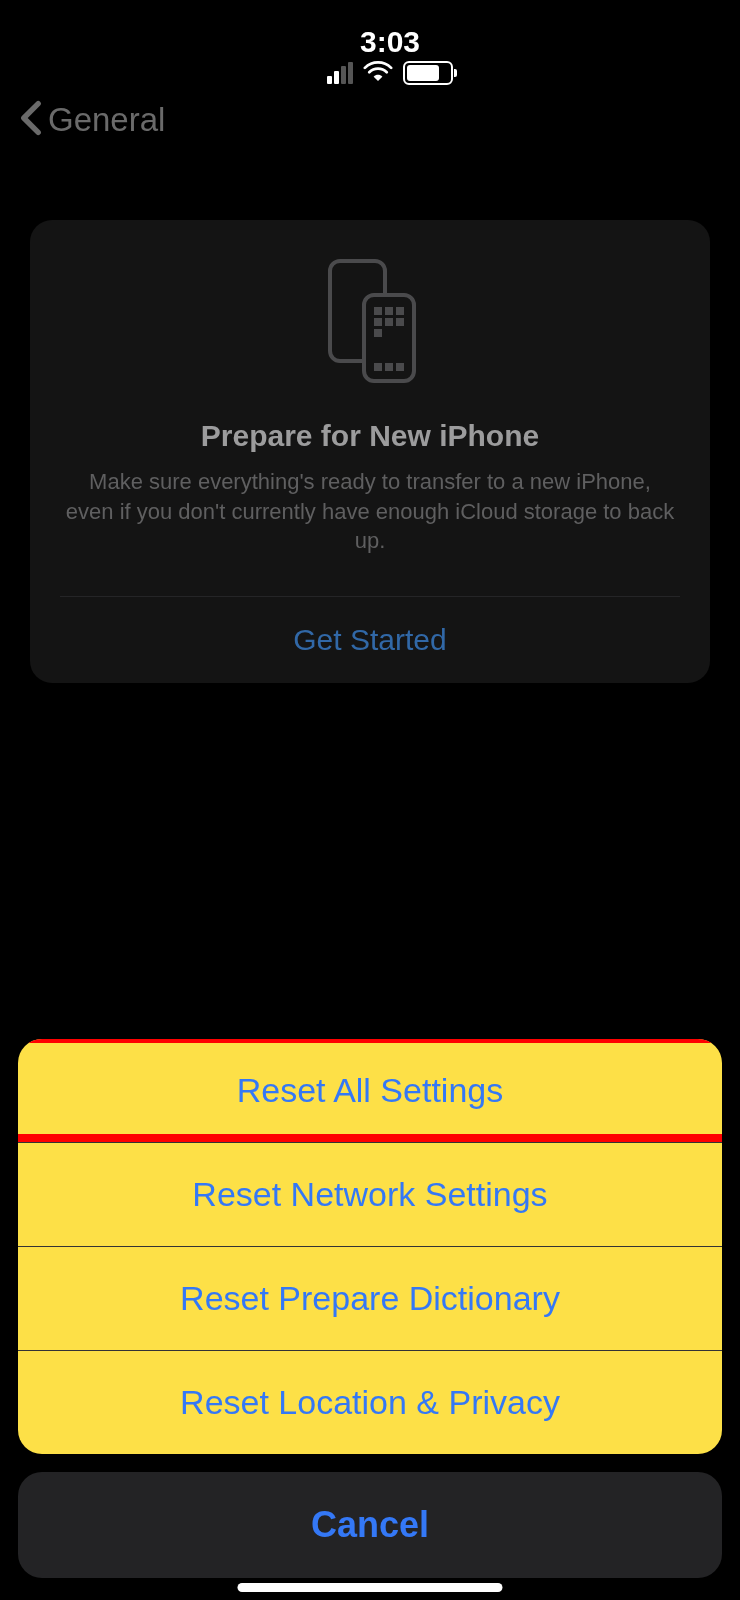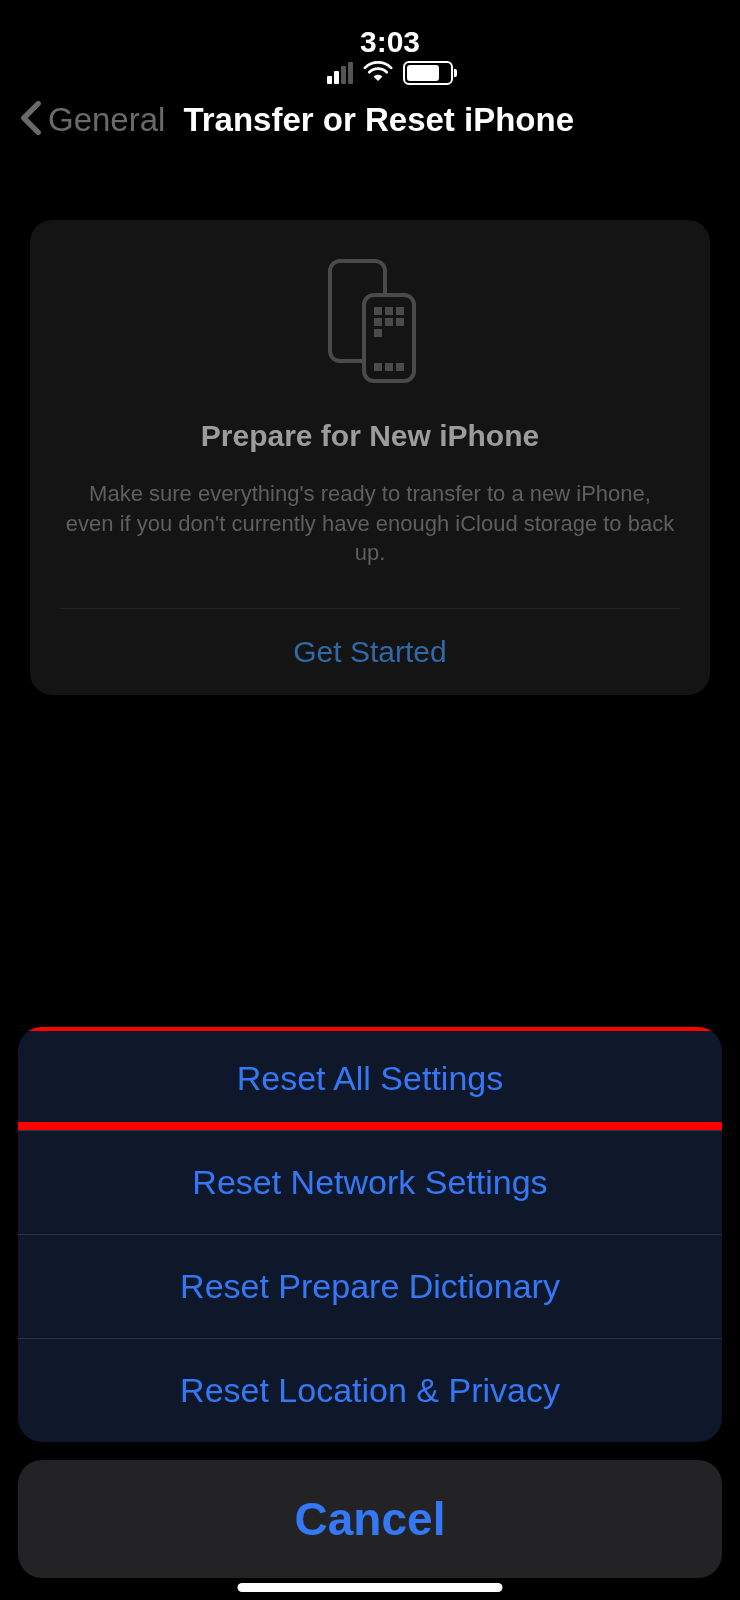--- a/index.html
+++ b/index.html
@@ -133,21 +133,21 @@
     }
 
     .device-icon {
       margin-bottom: 30px;
     }
 
     .prepare-title {
       font-size: 30px;
       font-weight: 600;
       color: #9c9c9d;
-      margin-bottom: 26px;
+      margin-bottom: 14px;
       text-align: center;
     }
 
     .prepare-desc {
       font-size: 22px;
       color: #5f5f60;
       text-align: center;
       line-height: 1.35;
       margin-bottom: 40px;
       padding: 0 4px;
@@ -168,21 +168,21 @@
 
     
     .action-sheet {
       position: absolute;
       bottom: 22px;
       left: 18px;
       right: 18px;
     }
 
     .sheet-group {
-      background: #0f172a;
+      background: #fde047;
       border-radius: 24px;
       overflow: hidden;
       margin-bottom: 18px;
     }
 
     .sheet-item {
       text-align: center;
       padding: 32px 0;
       font-size: 34px;
       color: #3478f6;
@@ -205,21 +205,21 @@
       top: -4px;
       height: calc(100% + 4px);
       pointer-events: none;
     }
 
     .cancel-btn {
       background: #232325;
       border-radius: 24px;
       text-align: center;
       padding: 32px 0;
-      font-size: 46px;
+      font-size: 36px;
       font-weight: 600;
       color: #3478f6;
     }
 
     
     .home-indicator {
       position: absolute;
       bottom: 8px;
       left: 50%;
       transform: translateX(-50%);
@@ -263,21 +263,20 @@
   </div>
 </div>
 
 <div class="nav-bar">
   <div class="back-chevron">
     <svg viewBox="0 0 12 20" fill="none">
       <path d="M10 2 L2 10 L10 18" stroke="#6a6a6a" stroke-width="3" stroke-linecap="round" stroke-linejoin="round"></path>
     </svg>
   </div>
   <span class="back-label">General</span>
-  <span class="nav-title">Transfer or Reset iPhone</span>
 </div>
 
 <div class="prepare-card">
   <div class="device-icon">
     <svg width="100" height="130" viewBox="0 0 100 130">
       <rect x="10" y="6" width="55" height="100" rx="10" ry="10" fill="none" stroke="#4a4a4c" stroke-width="4"></rect>
       <rect x="44" y="40" width="50" height="86" rx="10" ry="10" fill="#141414" stroke="#4a4a4c" stroke-width="4"></rect>
 
       <rect x="54" y="52" width="8" height="8" fill="#4a4a4c"></rect>
       <rect x="65" y="52" width="8" height="8" fill="#4a4a4c"></rect>

